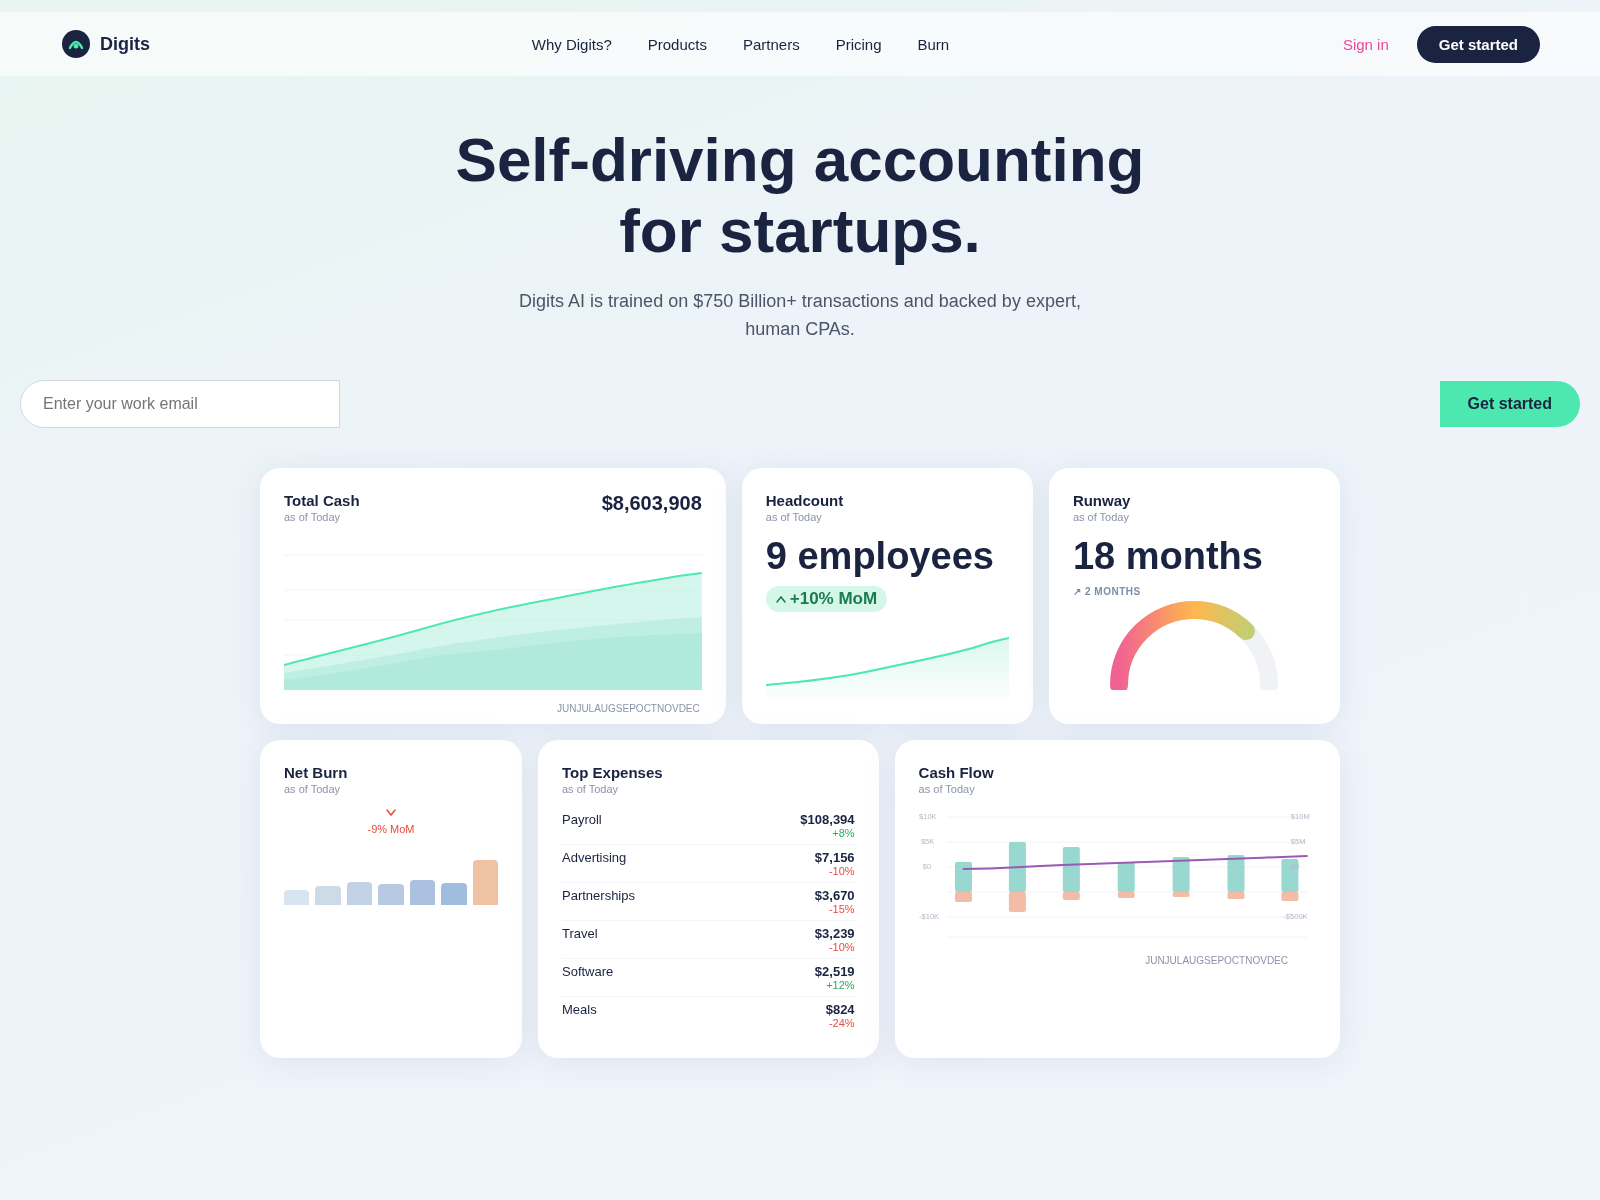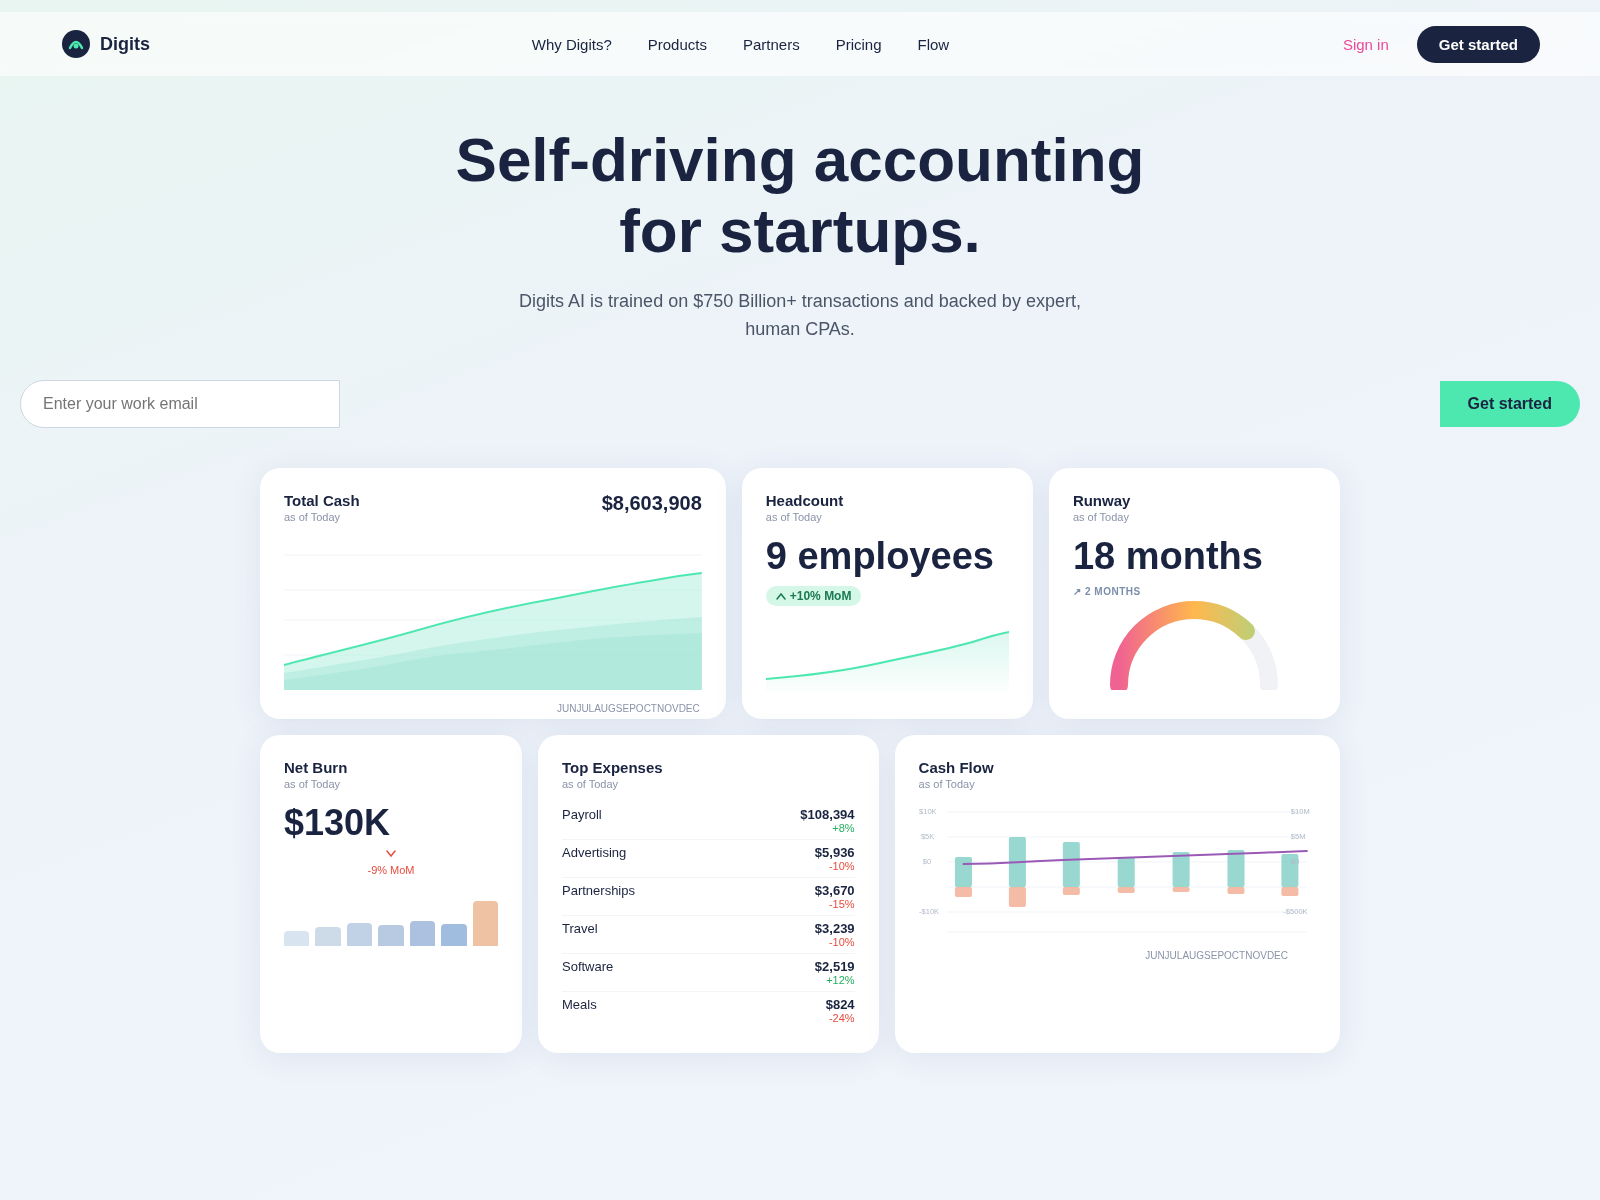--- a/index.html
+++ b/index.html
@@ -167,21 +167,21 @@
       margin-bottom: 8px;
     }
     .badge-green {
       display: inline-flex;
       align-items: center;
       gap: 4px;
       background: #d4f7e8;
       color: #1a7a52;
       border-radius: 20px;
       padding: 3px 10px;
-      font-size: 12px;
+      font-size: 17px;
       font-weight: 600;
     }
     .badge-up {
       font-size: 10px;
       color: #7a8eaa;
       font-weight: 600;
       letter-spacing: 0.5px;
     }
 
     
@@ -275,21 +275,21 @@
       <path d="M10 20 Q16 8 22 20" stroke="#4de8b0" stroke-width="2.5" fill="none" stroke-linecap="round"></path>
       <circle cx="16" cy="18" r="2.5" fill="#4de8b0"></circle>
     </svg>
     <span>Digits</span>
   </div>
   <div class="nav-links">
     <a>Why Digits?</a>
     <a>Products</a>
     <a>Partners</a>
     <a>Pricing</a>
-    <a>Flow</a>
+    <a>Burn</a>
   </div>
   <div class="nav-actions">
     <button class="sign-in-btn">Sign in</button>
     <button class="get-started-btn-nav">Get started</button>
   </div>
 </nav>
 
 <div class="hero">
   <h1>
     <span>Self-driving accounting</span><br>
@@ -390,21 +390,20 @@
         </svg>
       </div>
     </div>
   </div>
 
   <div class="bottom-row">
 
     <div class="dashboard-card">
       <div class="card-title">Net Burn</div>
       <div class="card-subtitle">as of Today</div>
-      <div class="card-value" style="font-size:36px; margin-top:10px;">$130K</div>
       <div class="momsub mom-neg">
         <svg width="12" height="12" viewBox="0 0 12 12">
             <path d="M2 3 L6 8 L10 3" stroke="#e74c3c" stroke-width="1.5" fill="none" stroke-linecap="round"></path>
           </svg>
         <span>-9% MoM</span>
       </div>
       <div class="net-burn-bars">
         <div class="burn-bar" style="height:28%; background:#c8d8ea;"></div>
         <div class="burn-bar" style="height:35%; background:#b8cce0;"></div>
         <div class="burn-bar" style="height:42%; background:#a8bfdb;"></div>
@@ -422,21 +421,21 @@
         <div class="expense-row">
           <span class="expense-name">Payroll</span>
           <div class="expense-amount">
             <div class="expense-amount-val">$108,394</div>
             <div class="expense-change-pos">+8%</div>
           </div>
         </div>
         <div class="expense-row">
           <span class="expense-name">Advertising</span>
           <div class="expense-amount">
-            <div class="expense-amount-val">$5,936</div>
+            <div class="expense-amount-val">$7,156</div>
             <div class="expense-change-neg">-10%</div>
           </div>
         </div>
         <div class="expense-row">
           <span class="expense-name">Partnerships</span>
           <div class="expense-amount">
             <div class="expense-amount-val">$3,670</div>
             <div class="expense-change-neg">-15%</div>
           </div>
         </div>

